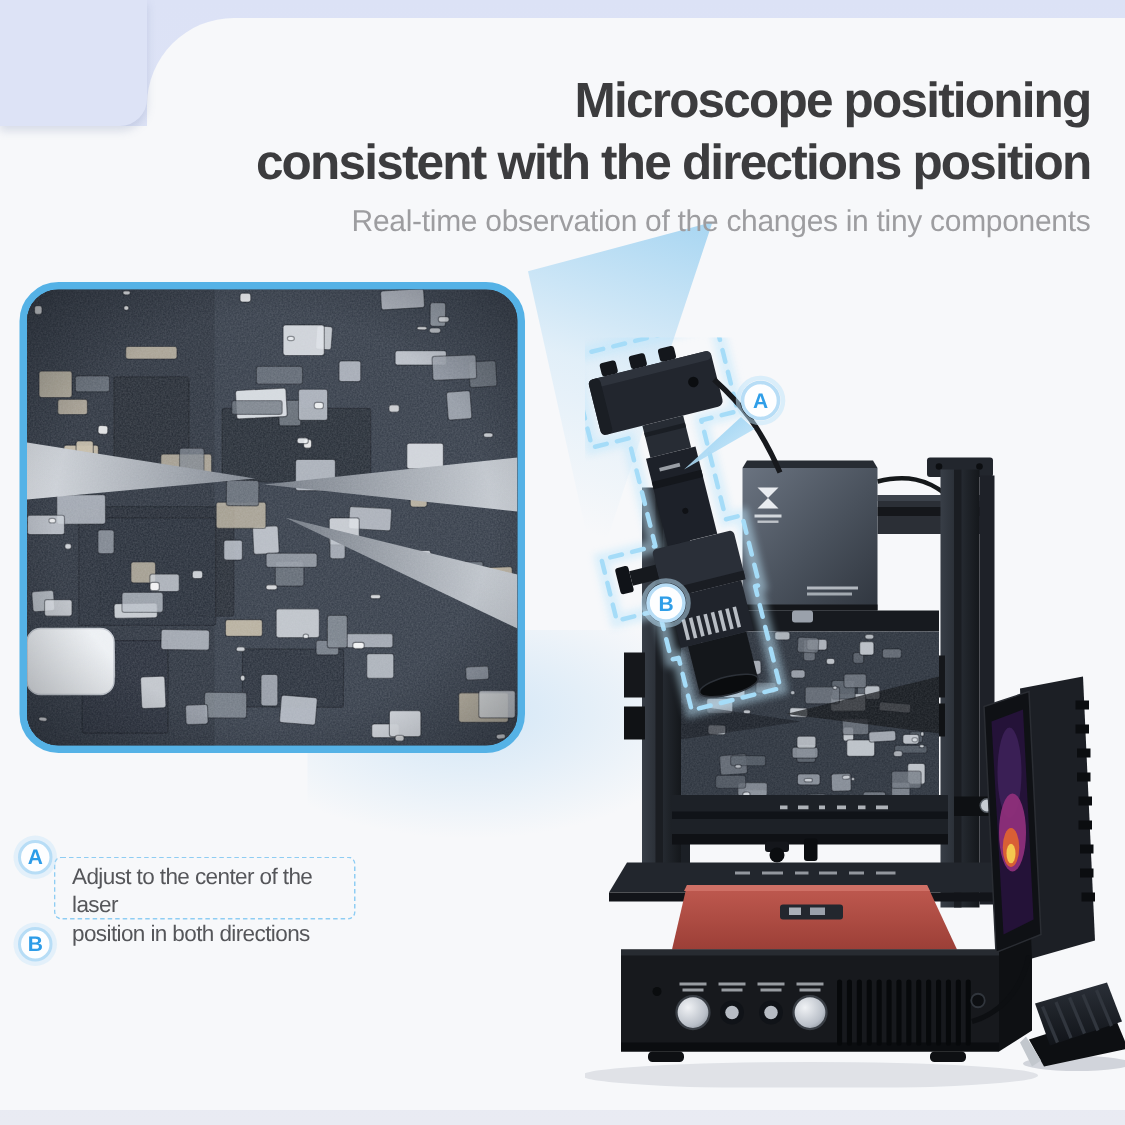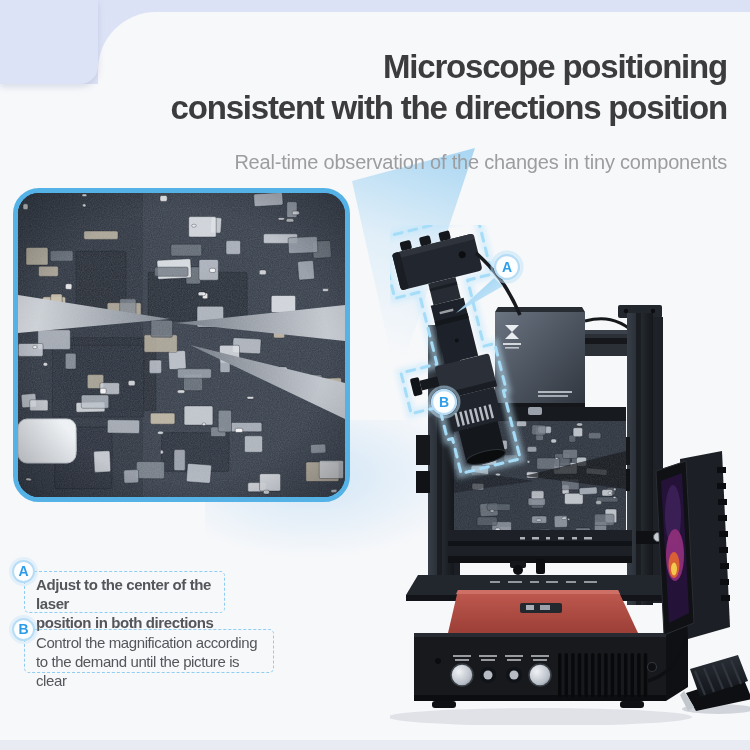--- a/index.html
+++ b/index.html
@@ -8,21 +8,21 @@
          background:linear-gradient(180deg,#dce2f6 0%,#e2e6f4 55%,#e9ebf3 100%);padding-left:14px;}
   
   .card-main{position:absolute;left:0;top:84px;right:0;bottom:10px;background:#f7f8fa;}
   .card-top{position:absolute;left:98px;top:12px;right:0;height:90px;background:#f7f8fa;
             border-top-left-radius:58px;}
   .corner-tab{position:absolute;left:0;top:0;width:98px;height:84px;background:#dde3f6;
               border-bottom-right-radius:18px;box-shadow:0 3px 6px rgba(125,138,180,.25);}
   
   .hdr{position:absolute;left:0;right:37px;top:46px;text-align:right;z-index:30;}
   .hdr h1{margin:0;font-size:33px;line-height:41px;font-weight:700;color:#3c3c3e;letter-spacing:-1.2px;}
-  .hdr .sub{margin-top:23px;font-size:20px;color:#9d9da0;letter-spacing:-0.2px;}
+  .hdr .sub{margin-top:9px;font-size:20px;color:#9d9da0;letter-spacing:-0.2px;}
   
   .beam{position:absolute;left:346px;top:148px;width:150px;height:235px;z-index:5;
         clip-path:polygon(4% 14%,86% 0%,34% 100%);
         background:linear-gradient(198deg,rgba(150,206,240,.85) 0%,rgba(185,222,246,.35) 45%,rgba(220,238,250,0) 85%);}
   .tint{position:absolute;left:205px;top:420px;width:270px;height:140px;z-index:4;
         background:radial-gradient(ellipse at 40% 40%,rgba(173,212,242,.5),rgba(173,212,242,0) 70%);}
   
   .photo{position:absolute;left:13px;top:188px;width:337px;height:314px;z-index:10;
          border:5px solid #55b2e6;border-radius:26px;overflow:hidden;box-sizing:border-box;
          background:#333b47;}
@@ -190,26 +190,24 @@
       <polygon points="327,112 327,148 158,130" fill="url(#twz2)"></polygon>
       <polygon points="327,190 327,226 172,152" fill="url(#twz2)"></polygon>
       <rect x="0" y="226" width="58" height="44" rx="9" fill="#eff2f5" stroke="#c8cdd4"></rect>
       <rect width="327" height="304" filter="url(#noiseP)" opacity="0.45"></rect>
       <rect width="327" height="304" fill="url(#vig1)"></rect>
     </svg>
   </div>
 
 
   <div class="cobadge" style="left:12px;top:560px;">A</div>
-  <div class="cobox" style="left:24px;top:571px;width:201px;height:42px;font-weight:bold;">Adjust to the center of the laser
+  <div class="cobox" style="left:36px;top:571px;width:201px;height:42px;">Adjust to the center of the laser
 position in both directions</div>
 
   <div class="cobadge" style="left:12px;top:618px;">B</div>
-  <div class="cobox" style="left:24px;top:629px;width:250px;height:44px;">Control the magnification according
-to the demand until the picture is clear</div>
 
   <svg class="machine" viewBox="0 0 360 500">
     <defs>
       <filter id="noiseW" x="0" y="0" width="100%" height="100%">
         <feTurbulence type="fractalNoise" baseFrequency="0.9" numOctaves="2" stitchTiles="stitch"></feTurbulence>
         <feColorMatrix type="matrix" values="0 0 0 0 0.72  0 0 0 0 0.75  0 0 0 0 0.80  0 0 0 0.4 0"></feColorMatrix>
       </filter>
       <filter id="blurG">
           <feGaussianBlur stdDeviation="2.6"></feGaussianBlur>
         </filter>

